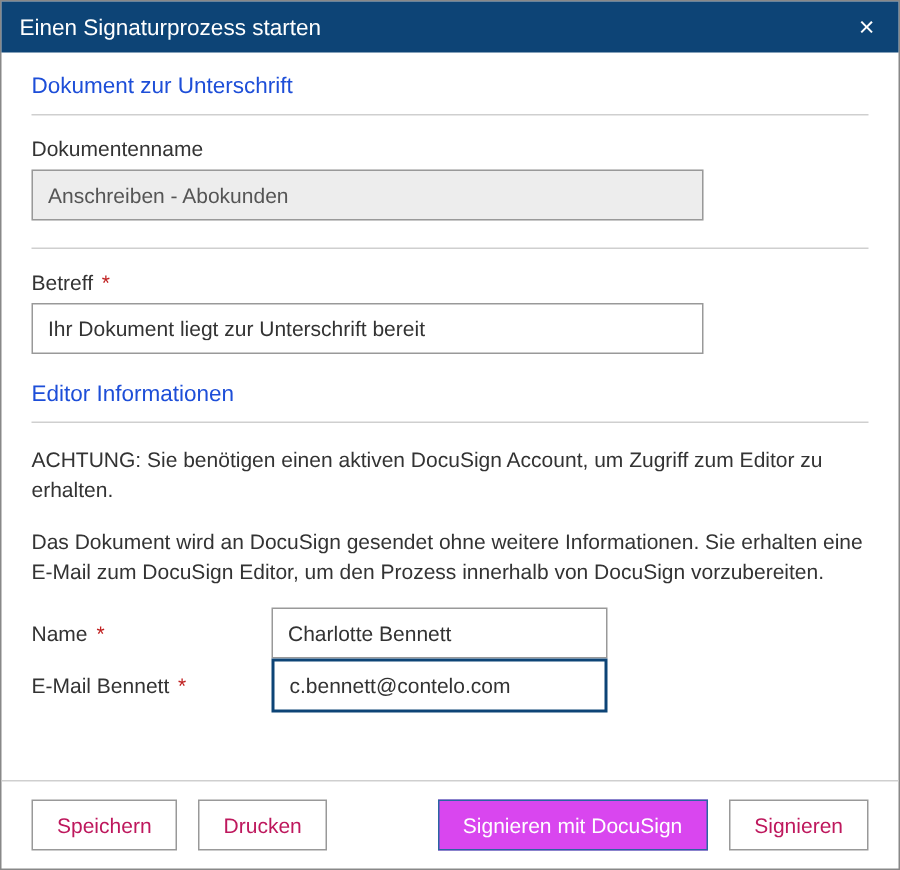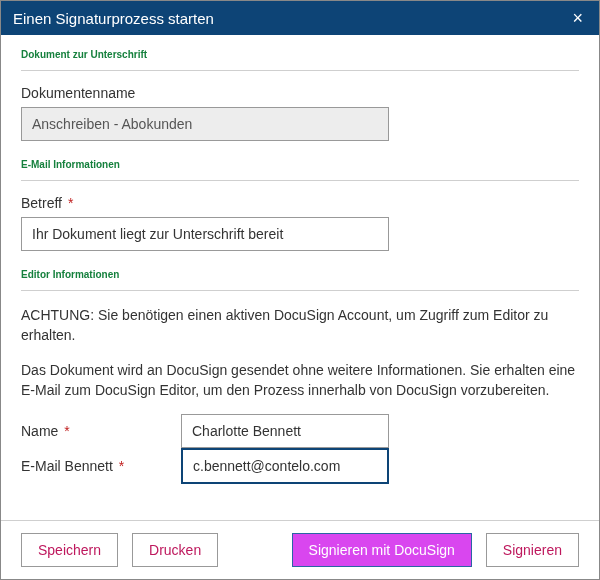--- a/index.html
+++ b/index.html
@@ -2,32 +2,32 @@
 <html><head>
 <meta charset="utf-8">
 <style>
   * { box-sizing: border-box; margin: 0; padding: 0; }
   html, body { width: 600px; height: 580px; font-family: "Segoe UI", Arial, sans-serif; font-size: 14px; color: #333; background: #fff; }
   .dialog { width: 600px; height: 580px; border: 1px solid #888; display: flex; flex-direction: column; }
   .titlebar { background: #0d4476; color: #fff; display: flex; align-items: center; justify-content: space-between; padding: 8px 12px; }
   .titlebar .title { font-size: 15px; }
   .titlebar .close { cursor: pointer; font-size: 18px; line-height: 1; padding: 0 4px; }
   .body { flex: 1; padding: 14px 20px 10px 20px; overflow: auto; }
-  .section-heading { color: #15803d; font-weight: 700; font-size: 10px; margin-bottom: 10px; }
+  .section-heading { color: #1d4ed8; font-weight: 400; font-size: 15px; margin-bottom: 10px; }
   .hr { border: none; border-top: 1px solid #cfcfcf; margin-bottom: 14px; }
   .field-label { display: block; margin-bottom: 6px; color: #333; }
   .req { color: #c02020; margin-left: 2px; }
-  .input { width: 368px; max-width: 100%; height: 34px; padding: 6px 10px; border: 1px solid #999; background: #fff; font-size: 14px; color: #333; }
+  .input { width: 448px; max-width: 100%; height: 34px; padding: 6px 10px; border: 1px solid #999; background: #fff; font-size: 14px; color: #333; }
   .input.readonly { background: #ededed; color: #555; }
   .input.active { border: 2px solid #0d4476; height: 36px; }
   .section { margin-bottom: 18px; }
   .para { margin-bottom: 14px; line-height: 1.45; }
   .row { display: flex; align-items: center; }
   .row .lbl { width: 160px; }
-  .row .ctl { width: 208px; }
+  .row .ctl { width: 224px; }
   .row .ctl .input { width: 260px; }
   .footer { border-top: 1px solid #cfcfcf; padding: 12px 20px; display: flex; align-items: center; gap: 14px; }
   .spacer { flex: 1; }
   .btn { height: 34px; padding: 0 16px; border: 1px solid #999; background: #fff; color: #be185d; font-size: 14px; cursor: pointer; }
   .btn.primary { background: #d946ef; border-color: #2a65a3; color: #fff; }
 </style>
 </head>
 <body>
 
 <div class="dialog">
@@ -40,21 +40,20 @@
   <div class="body">
 
     <div class="section">
       <div class="section-heading">Dokument zur Unterschrift</div>
       <hr class="hr">
       <label class="field-label">Dokumentenname</label>
       <input type="text" class="input readonly" readonly="" value="Anschreiben - Abokunden" style="">
     </div>
 
     <div class="section">
-      <div class="section-heading">E-Mail Informationen</div>
       <hr class="hr">
       <label class="field-label">
         <span>Betreff</span>
         <span class="req">*</span>
       </label>
       <input type="text" class="input" value="Ihr Dokument liegt zur Unterschrift bereit" style="">
     </div>
 
     <div class="section" style="margin-bottom:6px;">
       <div class="section-heading">Editor Informationen</div>

